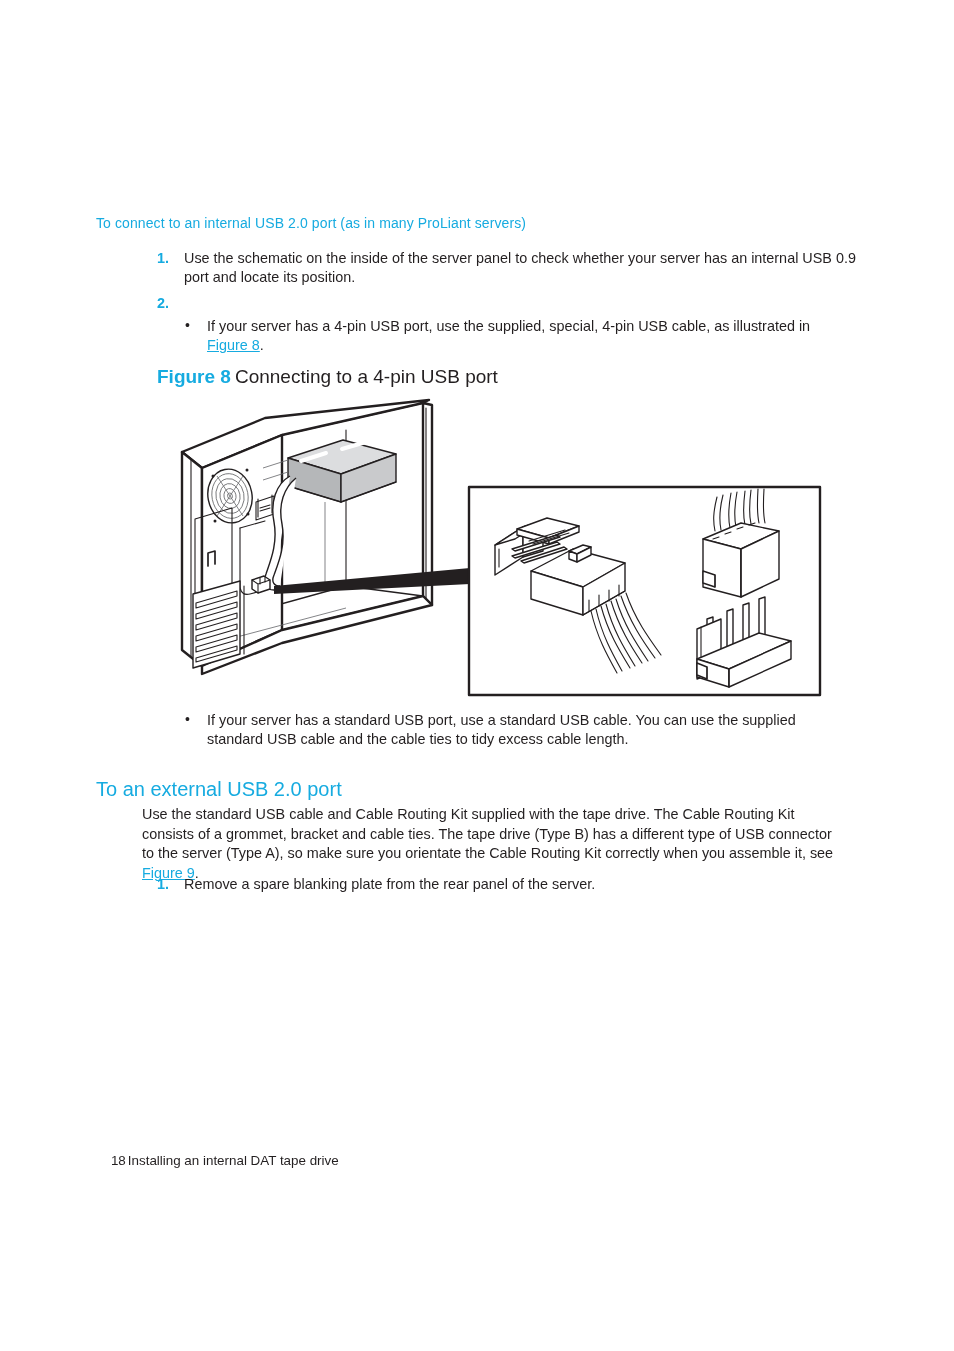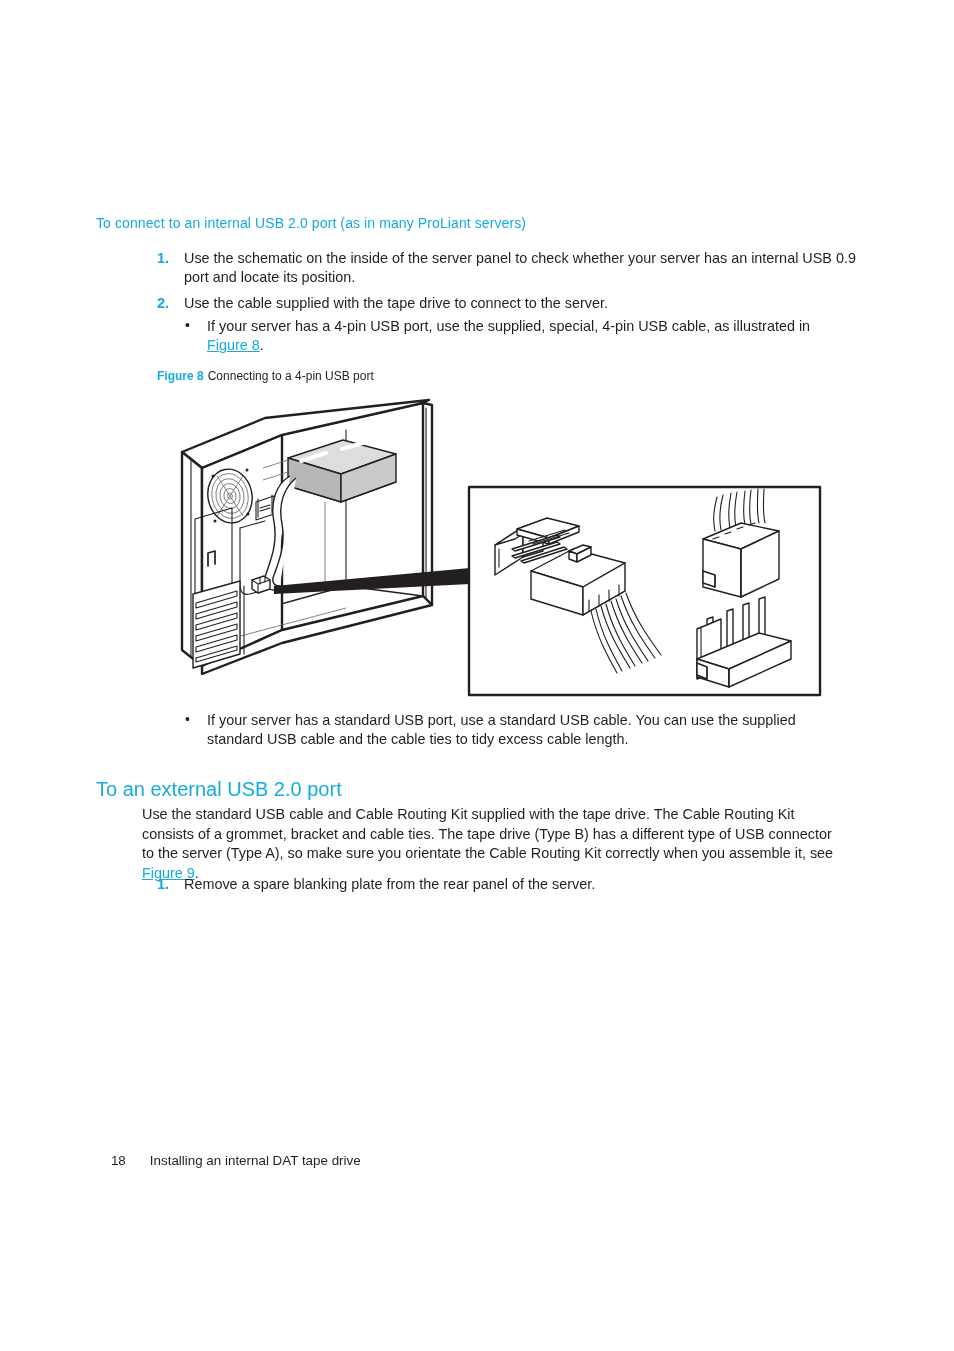--- a/index.html
+++ b/index.html
@@ -90,21 +90,21 @@
 
   .link {
     color: #16ABE0;
   }
 
   
   .figcap {
     position: absolute;
     left: 157px;
     top: 367px;
-    font-size: 12px;
+    font-size: 19px;
     line-height: 19px;
     color: #231f20;
   }
   .figcap .fignum {
     font-weight: bold;
     color: #16ABE0;
     margin-right: 4px;
   }
 
   
@@ -134,38 +134,37 @@
   
   .footer {
     position: absolute;
     left: 96px;
     top: 1138px;
     font-size: 13.4px;
     color: #231f20;
     white-space: pre;
   }
   .footer .pagenum {
-    margin-right: 24px;
+    margin-right: 2px;
   }
 </style>
 </head>
 <body>
 
 <div class="page">
 
   <h1 class="h1">To connect to an internal USB 2.0 port (as in many ProLiant servers)</h1>
 
   <div class="olist" style="top:249px;">
     <div class="oitem">
       <span class="num">1.</span>
       <span>Use the schematic on the inside of the server panel to check whether your server has an internal USB 0.9 port and locate its position.</span>
     </div>
     <div class="oitem" style="margin-top:6px;">
       <span class="num">2.</span>
-      <span>Use the cable supplied with the tape drive to connect to the server.</span>
     </div>
   </div>
 
   <div class="blist" style="left:183px; top:317px;">
     <div class="bitem">
       <span class="dot">•</span>
       <span><span>If your server has a 4-pin USB port, use the supplied, special, 4-pin USB cable, as illustrated in </span><a class="link" href="#">Figure 8</a><span>.</span></span>
     </div>
   </div>
 

